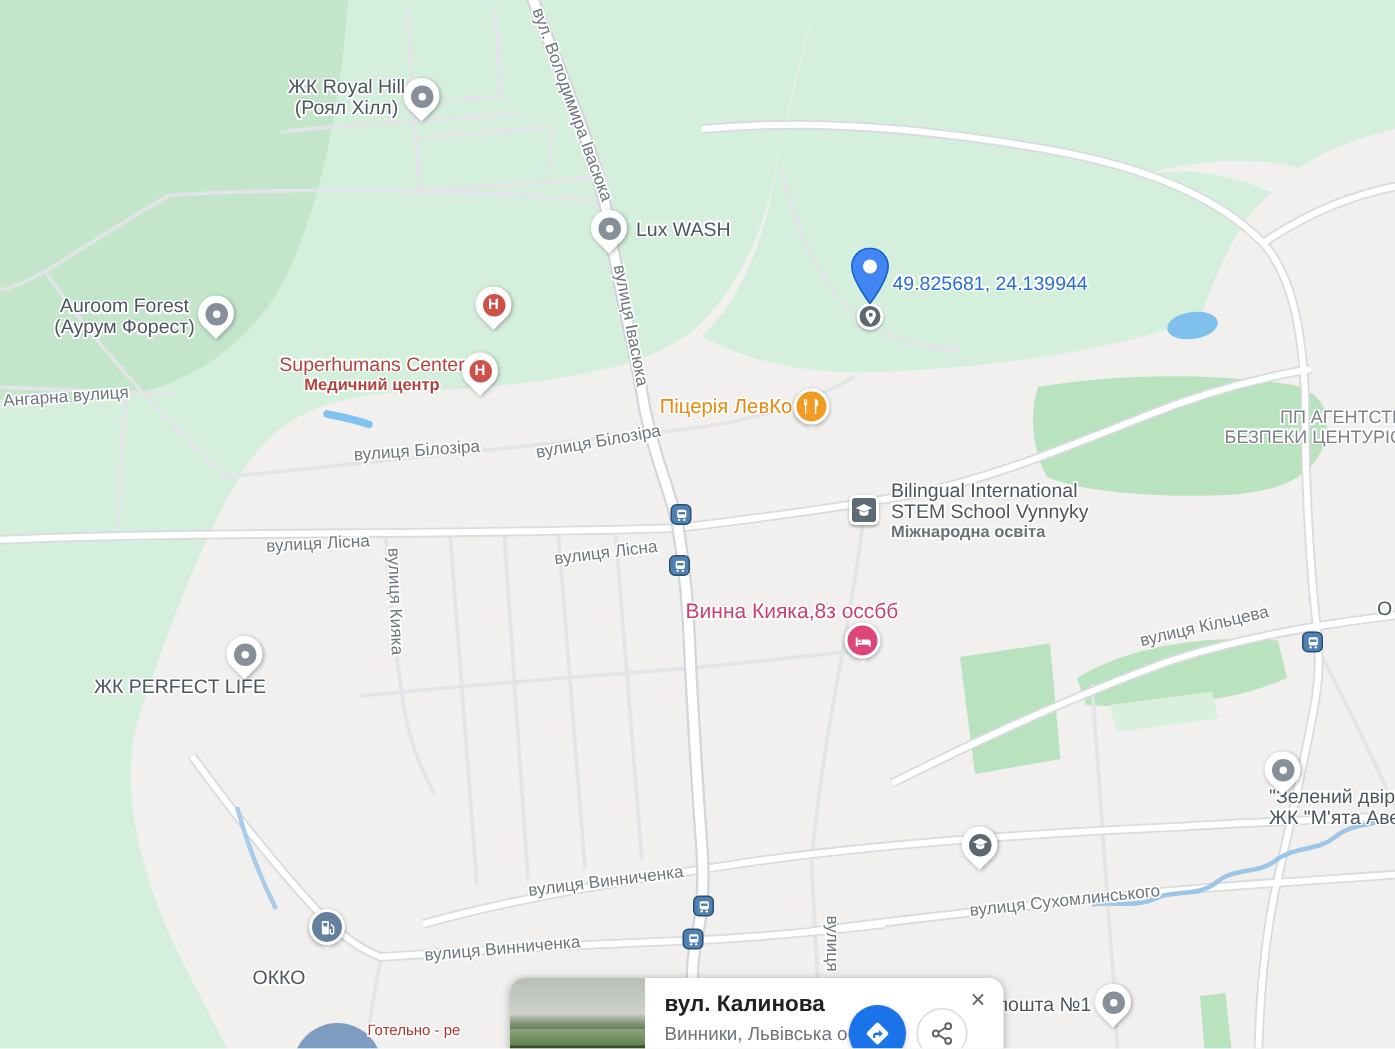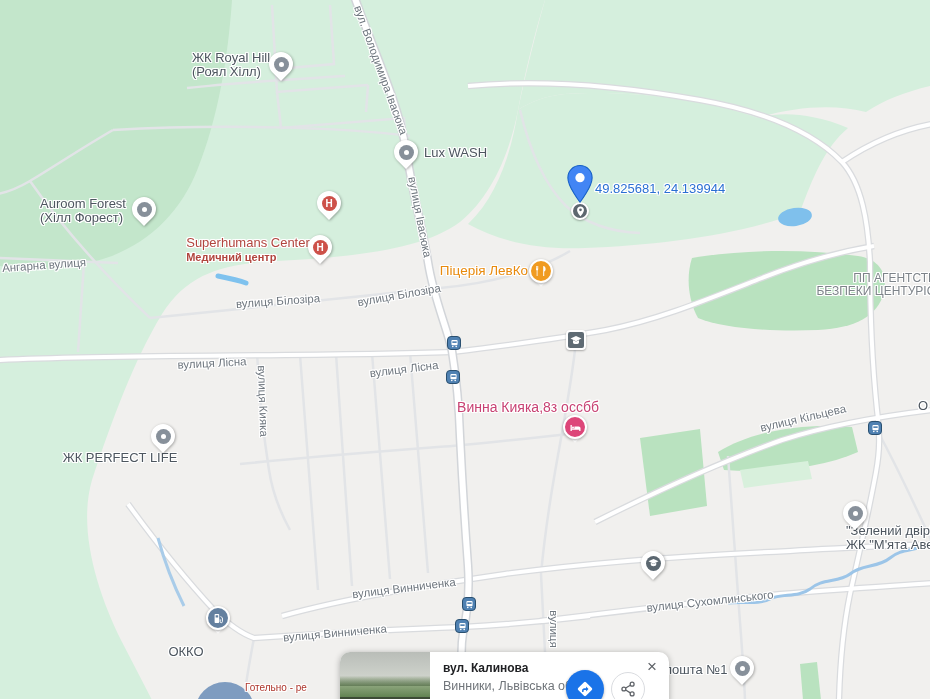--- a/index.html
+++ b/index.html
@@ -5,21 +5,21 @@
   html,body{margin:0;padding:0;background:#fff;}
   #app{position:relative;width:930px;height:699px;overflow:hidden;background:#f1f0ee;
        font-family:"Liberation Sans",sans-serif;}
   #basemap{position:absolute;left:0;top:0;z-index:1;}
 
   
   .lbl{position:absolute;white-space:nowrap;z-index:4;transform:translate(-50%,-50%);
        text-shadow:1px 0 0 #fff,-1px 0 0 #fff,0 1px 0 #fff,0 -1px 0 #fff,
                    1px 1px 0 #fff,-1px -1px 0 #fff,1px -1px 0 #fff,-1px 1px 0 #fff;}
   .lbl.anchor-left{transform:none;}
-  .poi{color:#4d565f;font-size:13px;font-weight:500;line-height:14px;text-align:left;}
+  .poi{color:#4d565f;font-size:13px;font-weight:500;line-height:14px;text-align:center;}
   .poi .sub{font-size:11px;font-weight:700;}
   .street{color:#6f777f;font-size:11.5px;font-weight:400;}
   .red-poi{color:#b1453e;}
   .darkred-poi{color:#ad352b;}
   .orange-poi{color:#e88a0d;}
   .pink-poi{color:#c84273;font-size:14px;}
   .blue-lbl{color:#2a6fd3;font-size:13px;font-weight:400;}
   .grey-area{color:#7d8389;font-size:12px;font-weight:500;line-height:13px;text-align:right;}
   .left-al{text-align:left;}
 
@@ -59,21 +59,21 @@
         border-radius:10px;box-shadow:0 1px 6px rgba(0,0,0,.3);z-index:20;display:flex;}
   .thumb{position:relative;width:90px;height:62px;border-radius:10px 0 0 10px;overflow:hidden;
          flex:0 0 90px;cursor:pointer;
          background:linear-gradient(180deg,#b9bdb8 0%,#cdd1ca 38%,#8aa37a 55%,#5c7f4c 75%,#46663a 100%);}
   .thumb-tree{position:absolute;left:0;top:24px;width:100%;height:10px;
               background:linear-gradient(180deg,rgba(90,110,80,.0),rgba(70,95,60,.55));}
   .thumb-overlay{position:absolute;left:0;bottom:0;width:100%;height:17px;
                  background:rgba(33,33,33,.55);display:flex;align-items:center;gap:4px;
                  padding:0 5px;box-sizing:border-box;color:#fff;font-size:10px;font-weight:500;}
   .card-body{padding:9px 0 0 13px;flex:1;min-width:0;}
-  .card-title{font-size:12px;font-weight:bold;color:#202124;}
+  .card-title{font-size:15px;font-weight:bold;color:#202124;}
   .card-subtitle{font-size:12.5px;color:#70757a;margin-top:4px;}
   .dir-btn{position:absolute;left:226px;top:18px;width:38px;height:38px;border-radius:50%;
            background:#1a73e8;border:none;display:flex;align-items:center;justify-content:center;
            cursor:pointer;box-shadow:0 1px 3px rgba(0,0,0,.3);padding:0;}
   .share-btn{position:absolute;left:271px;top:20px;width:34px;height:34px;border-radius:50%;
              background:#fff;border:1px solid #dadce0;display:flex;align-items:center;
              justify-content:center;cursor:pointer;padding:0;}
   .close-btn{position:absolute;right:8px;top:2px;background:none;border:none;color:#5f6368;
              font-size:17px;cursor:pointer;padding:4px;line-height:1;}
 </style>
@@ -171,32 +171,37 @@
   <div class="lbl street" style="left:335px;top:633px;transform:translate(-50%,-50%) rotate(-5deg)">вулиця Винниченка</div>
   <div class="lbl street" style="left:554px;top:629px;transform:translate(-50%,-50%) rotate(90deg)">вулиця</div>
 
   <div class="lbl poi" style="left:231px;top:65px">
     <div>ЖК Royal Hill</div>
     <div>(Роял Хілл)</div>
   </div>
   <div class="lbl poi anchor-left left-al" style="left:424px;top:146px">Lux WASH</div>
   <div class="lbl poi" style="left:83px;top:211px">
     <div>Auroom Forest</div>
-    <div>(Хілл Форест)</div>
+    <div>(Аурум Форест)</div>
   </div>
   <div class="lbl poi red-poi" style="left:248px;top:250px">
     <div>Superhumans Center</div>
     <div class="sub">Медичний центр</div>
   </div>
   <div class="lbl poi orange-poi" style="left:484px;top:271px;font-size:13.5px">Піцерія ЛевКо</div>
   <div class="lbl grey-area anchor-left" style="left:790px;top:272px;width:146px">
     <div>ПП АГЕНТСТВ</div>
     <div>БЕЗПЕКИ ЦЕНТУРІО</div>
   </div>
   <div class="lbl blue-lbl anchor-left" style="left:595px;top:181px">49.825681, 24.139944</div>
+  <div class="lbl poi anchor-left left-al" style="left:594px;top:320px">
+    <div>Bilingual International</div>
+    <div>STEM School Vynnyky</div>
+    <div class="sub" style="color:#6b7278">Міжнародна освіта</div>
+  </div>
   <div class="lbl poi pink-poi" style="left:528px;top:407px">Винна Кияка,8з оссбб</div>
   <div class="lbl poi" style="left:120px;top:458px">ЖК PERFECT LIFE</div>
   <div class="lbl poi anchor-left left-al" style="left:918px;top:399px">О</div>
   <div class="lbl poi anchor-left left-al" style="left:846px;top:524px">
     <div>"Зелений двір"</div>
     <div>ЖК "М'ята Аве</div>
   </div>
   <div class="lbl poi" style="left:186px;top:652px">ОККО</div>
   <div class="lbl poi darkred-poi anchor-left left-al" style="left:245px;top:681px;font-size:10px">Готельно - ре</div>
   <div class="lbl poi anchor-left left-al" style="left:665px;top:663px">пошта №1</div>

